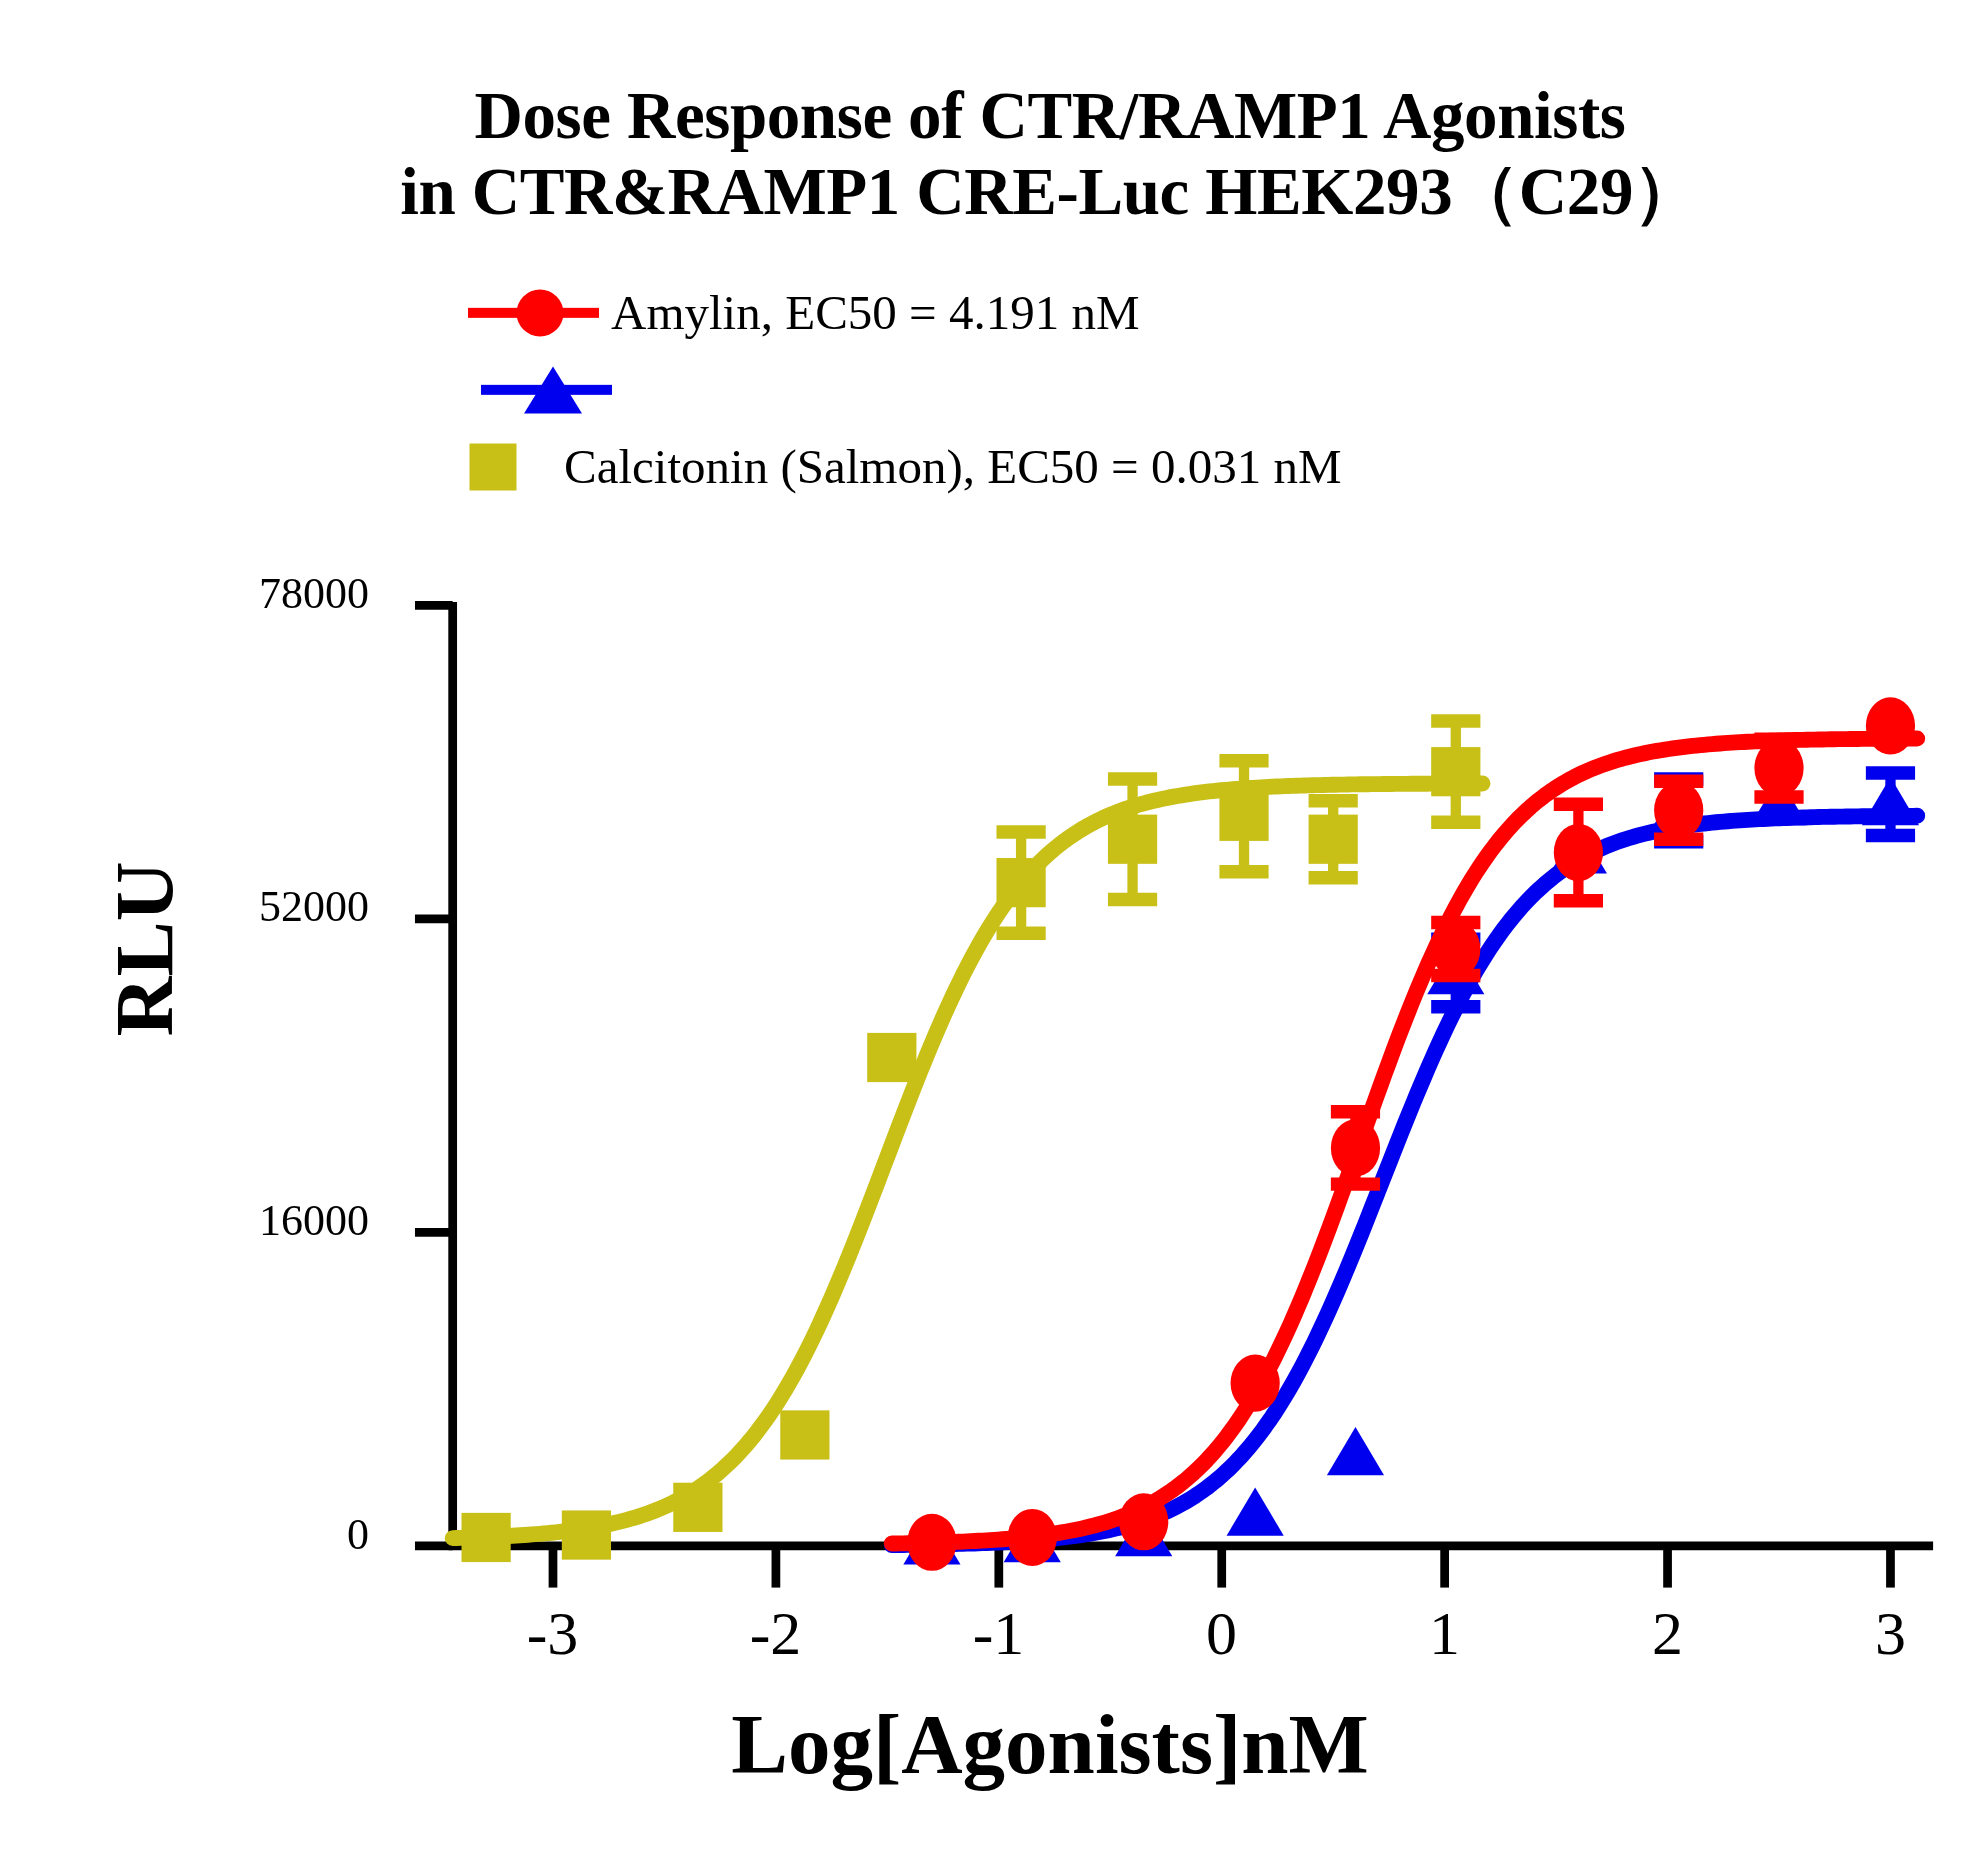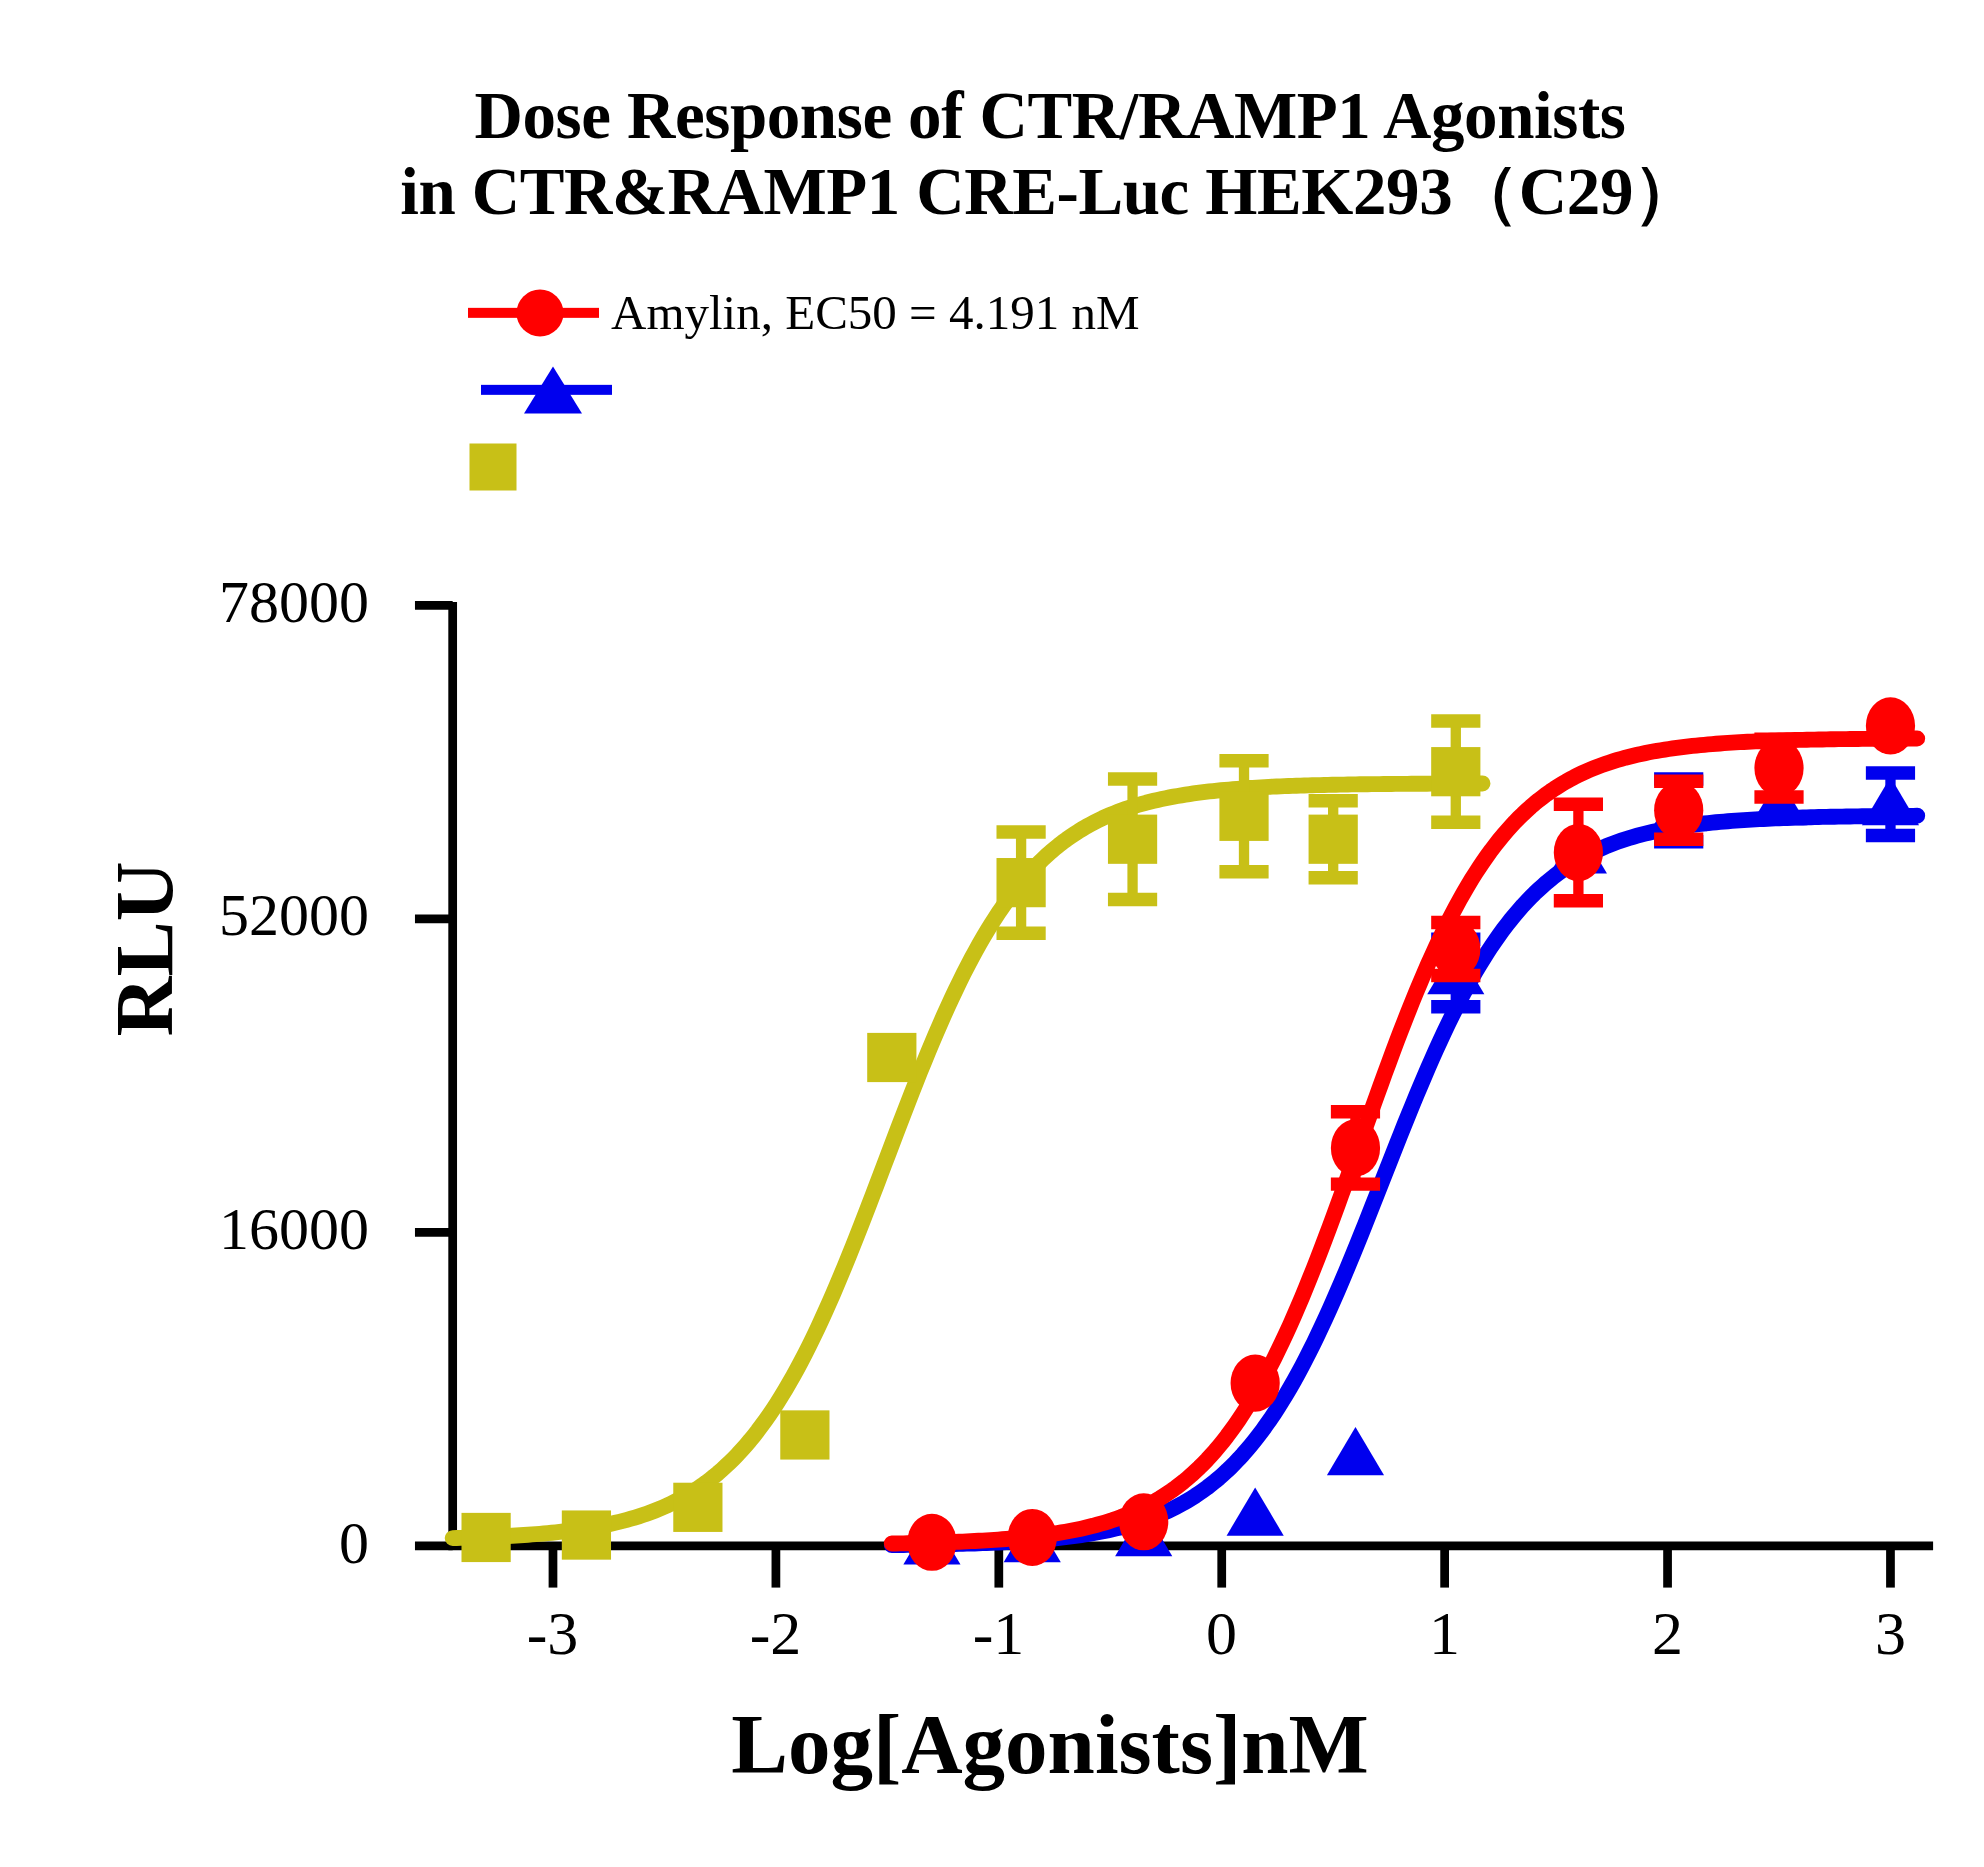--- a/index.html
+++ b/index.html
@@ -29,21 +29,21 @@
 
   
   .plot{position:absolute;left:0;top:0;width:2100px;height:1867px;}
   .axis-ylabel{position:absolute;left:60px;top:905px;width:167px;text-align:center;
       font-family:"Liberation Serif",serif;font-weight:bold;font-size:83px;
       transform:rotate(-90deg);transform-origin:center center;white-space:nowrap;}
   .axis-xlabel{position:absolute;left:0;top:1695px;width:2100px;text-align:center;
       font-family:"Liberation Serif",serif;font-weight:bold;font-size:85px;white-space:nowrap;}
 
   .ytick-label{position:absolute;text-align:right;font-family:"Liberation Serif",serif;
-      font-size:60px;white-space:nowrap;right:1731px;}
+      font-size:44px;white-space:nowrap;right:1731px;}
   .xtick-label{position:absolute;text-align:center;font-family:"Liberation Serif",serif;
       font-size:62px;white-space:nowrap;width:119px;}
 </style>
 </head>
 <body>
 
 <div class="page">
 
   <div class="title-block">
     <div class="title-line">Dose Response of CTR/RAMP1 Agonists</div>
@@ -65,20 +65,21 @@
         <div class="lg-line" id="lgline1" style="background: rgb(0, 0, 238);"></div>
         <div class="lg-sym sym-tri" id="lgsym1" style="border-bottom: 47px solid rgb(0, 0, 238);"></div>
       </div>
     </div>
 
     <div class="legend-row lr3">
       <div class="marker-wrap">
 
         <div class="lg-sym sym-sq" id="lgsym2" style="background: rgb(200, 192, 23);"></div>
       </div>
+      <span class="lg-label">Calcitonin (Salmon),  EC50 = 0.031 nM</span>
     </div>
 
   </div>
 
   <svg class="plot" id="plot-svg" viewBox="0 0 5290 4704">
       <line x1="1140" y1="1517" x2="1140" y2="3895" stroke="#000" stroke-width="22"></line>
       <line x1="1129" y1="3895" x2="4870" y2="3895" stroke="#000" stroke-width="22"></line>
       <line x1="1045" y1="3895" x2="1140" y2="3895" stroke="#000" stroke-width="22"></line>
       <line x1="1045" y1="3105" x2="1140" y2="3105" stroke="#000" stroke-width="22"></line>
       <line x1="1045" y1="2315" x2="1140" y2="2315" stroke="#000" stroke-width="22"></line>

